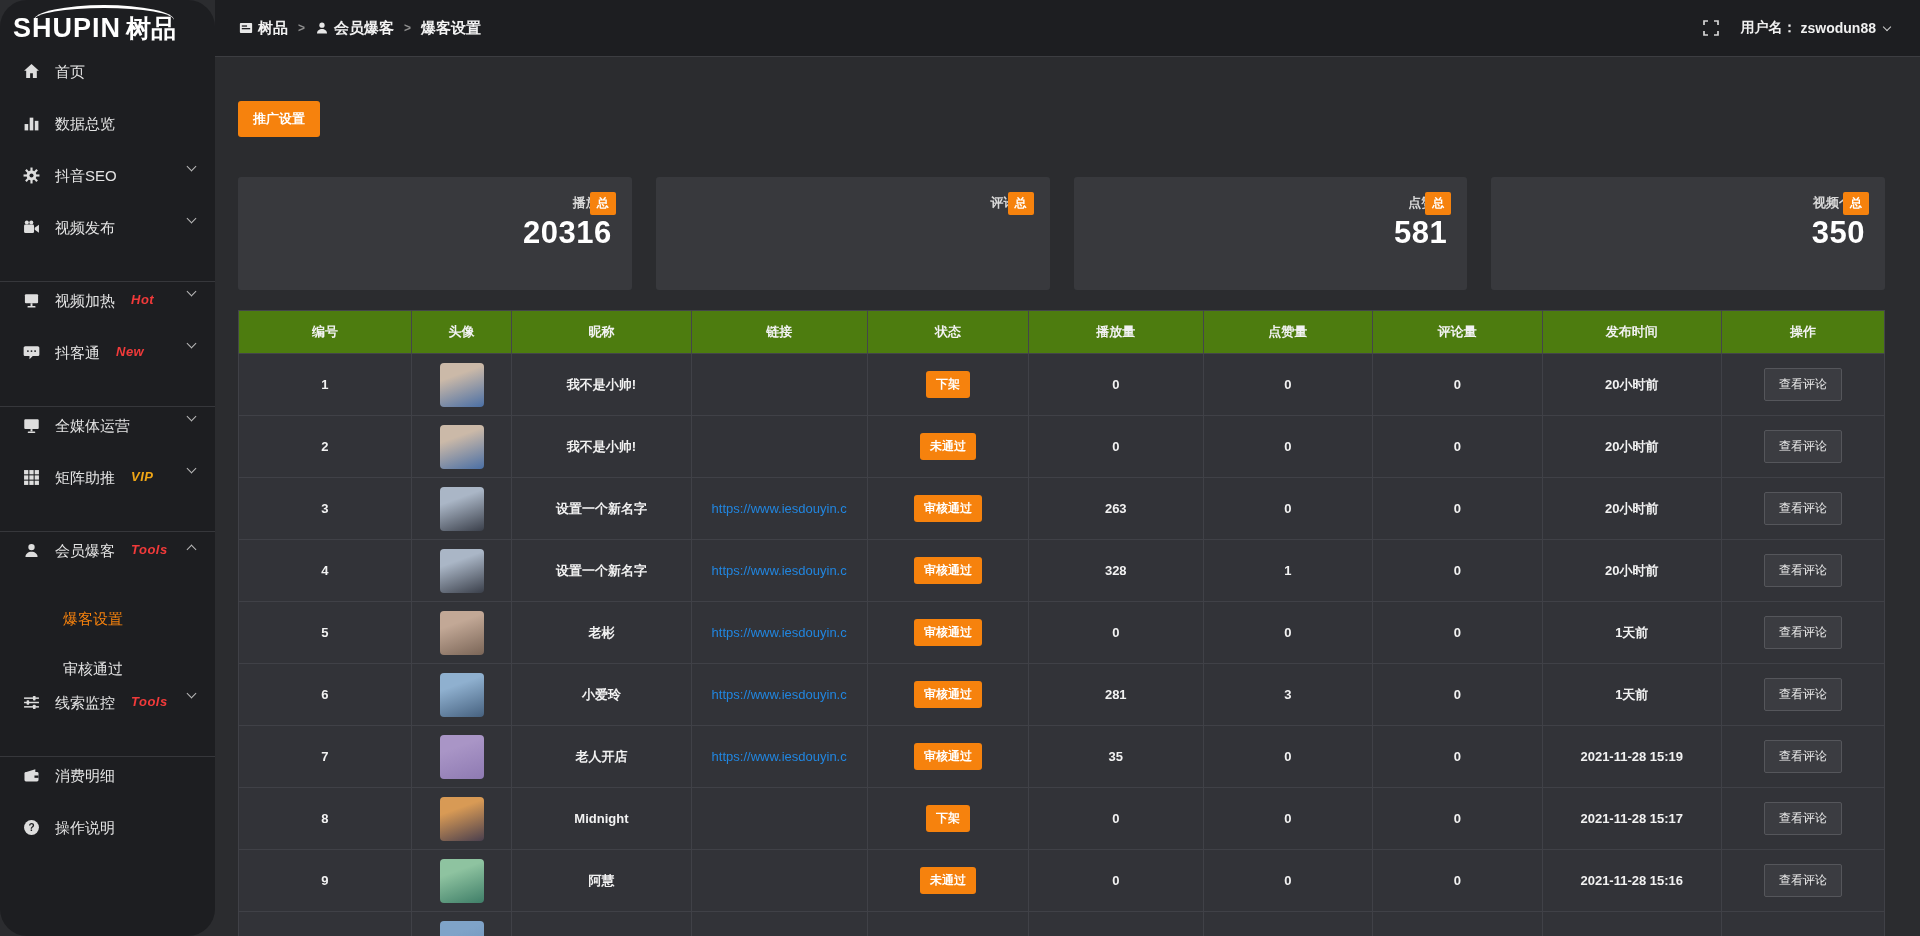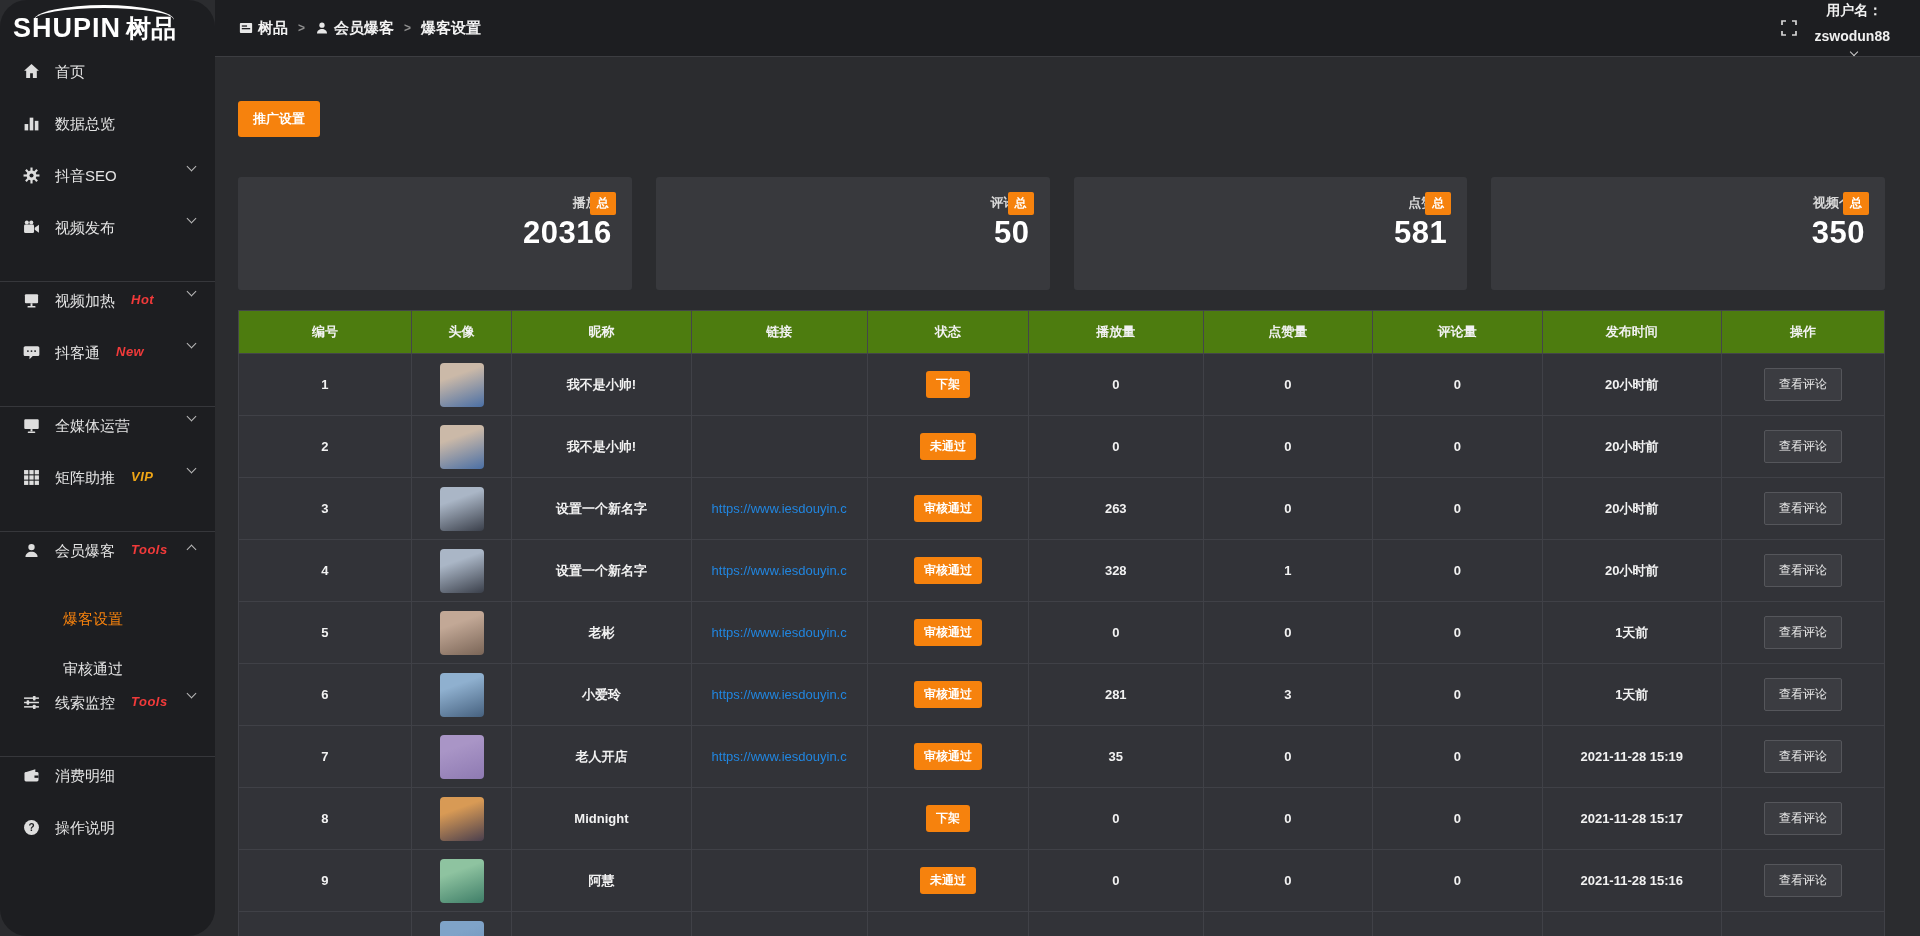--- a/index.html
+++ b/index.html
@@ -35,21 +35,21 @@
   .topbar { height:57px; background:#1d1e21; border-bottom:1px solid #3c3d41;
             display:flex; align-items:center; justify-content:space-between; padding:0 30px 0 24px; }
   .crumbs { display:flex; align-items:center; color:#f2f2f2; font-size:15px; font-weight:600; }
   .crumb { display:flex; align-items:center; gap:5px; }
   .crumb-icon { width:14px; height:14px; color:#e8e8e8; }
   .crumb-icon svg { width:14px; height:14px; display:block; }
   .crumb-sep { color:#8f8f8f; font-size:12px; margin:0 10px; }
   .user-area { display:flex; align-items:center; gap:22px; color:#f0f0f0; font-size:14px; }
   .fs-icon { width:16px; height:16px; color:#d5d5d5; cursor:pointer; }
   .fs-icon svg { width:16px; height:16px; display:block; }
-  .user-drop { display:flex; align-items:center; gap:8px; cursor:pointer; font-weight:600;flex-direction:column; }
+  .user-drop { display:flex; align-items:center; gap:8px; cursor:pointer; font-weight:600; }
   .chev-sm { width:6px; height:6px; border-right:1.5px solid #cfcfcf; border-bottom:1.5px solid #cfcfcf;
              transform:rotate(45deg); margin-top:-3px; }
 
   .content { flex:1; background:#2b2c2f; padding:44px 35px 0 23px; overflow:hidden; }
   .promo-btn { background:#f6820d; border:none; color:#fff; font-size:13px; font-weight:700;
                padding:9px 15px; border-radius:3px; cursor:pointer;
                font-family:Liberation Mono, monospace; }
 
   .cards { display:flex; gap:24px; margin-top:40px; }
   .card { flex:1; height:113px; background:#38393d; border-radius:3px; padding:17px 20px; position:relative;text-align:right; }
@@ -290,21 +290,20 @@
       <button class="promo-btn">推广设置</button>
 
       <div class="cards" id="cards">
           <div class="card">
             <div class="card-label">播放数</div>
             <div class="card-value">20316</div>
             <span class="card-badge">总</span>
           </div>
           <div class="card">
             <div class="card-label">评论数</div>
-            <div class="card-value">50</div>
             <span class="card-badge">总</span>
           </div>
           <div class="card">
             <div class="card-label">点赞数</div>
             <div class="card-value">581</div>
             <span class="card-badge">总</span>
           </div>
           <div class="card">
             <div class="card-label">视频个数</div>
             <div class="card-value">350</div>

